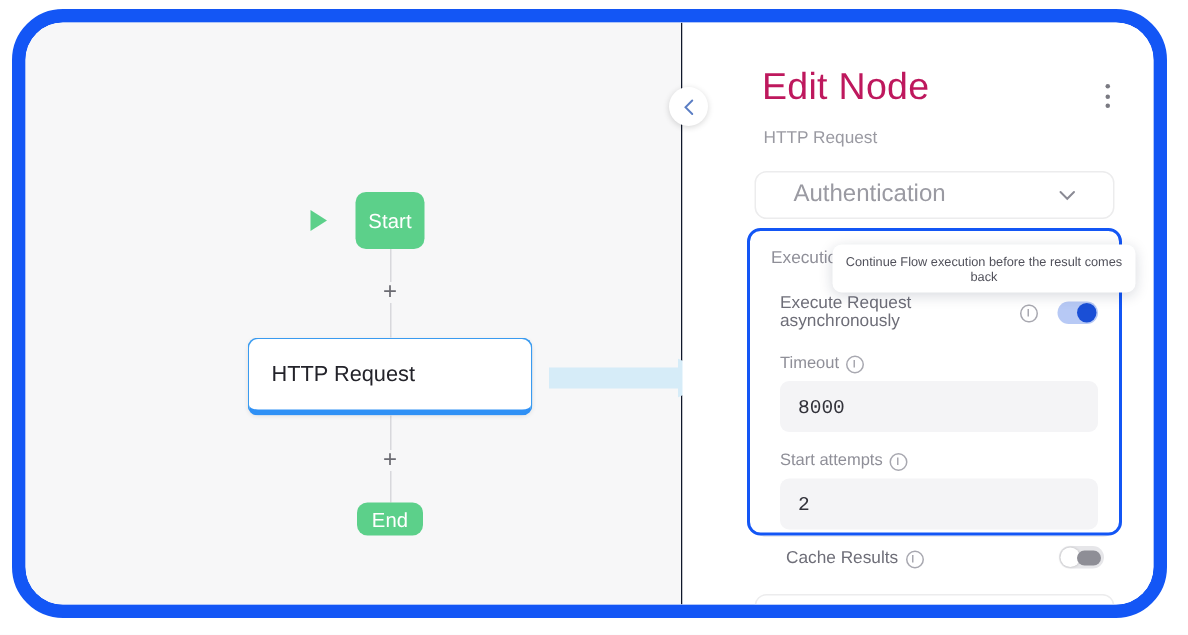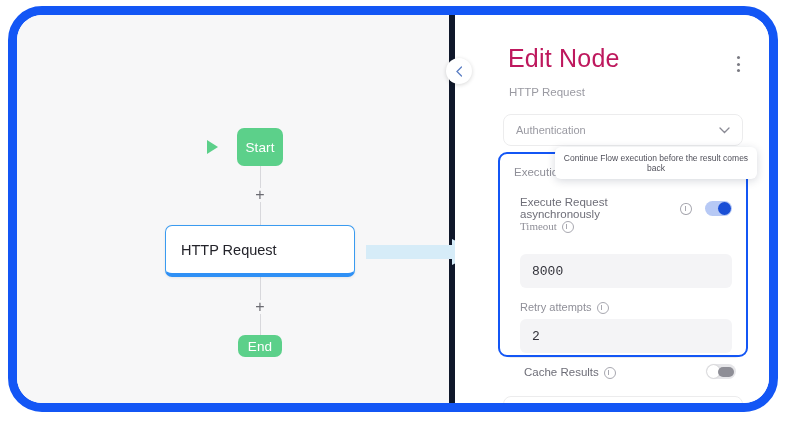--- a/index.html
+++ b/index.html
@@ -36,21 +36,21 @@
   }
 
   
   #flow-canvas {
     position: absolute;
     left: 0;
     top: 0;
     width: 438px;
     height: 100%;
     background: #f7f7f8;
-    border-right: 6px solid #0f172a;
+    border-right: 1px solid #0f172a;
     box-sizing: border-box;
   }
 
   .vline {
     position: absolute;
     width: 1px;
     background: #d8d8dc;
   }
 
   .node-start, .node-end {
@@ -180,22 +180,22 @@
   .field-card {
     position: absolute;
     background: #ffffff;
     border: 1px solid #ececed;
     border-radius: 8px;
     box-sizing: border-box;
   }
   #auth-select {
     left: 48px; top: 99px; width: 240px; height: 32px;
     display: flex; align-items: center;
-    padding: 0 12px;
-    font-size: 11px; color: #9a9aa2;
+    padding: 0 25px;
+    font-size: 16px; color: #9a9aa2;
     justify-content: space-between;
   }
 
   
   #execution-group {
     position: absolute;
     left: 481px;
     top: 137px;
     width: 250px;
     height: 205px;
@@ -289,21 +289,21 @@
     box-sizing: border-box;
     font-size: 13px;
     color: #32323a;
     font-family: Liberation Mono, monospace;
   }
 
   
   #tooltip {
     position: absolute;
     left: 538px;
-    top: 132px;
+    top: 148px;
     width: 202px;
     height: 32px;
     background: #ffffff;
     border-radius: 6px;
     box-shadow: 0 2px 9px rgba(20,30,60,.17);
     display: flex;
     align-items: center;
     justify-content: center;
     font-size: 8.5px;
     color: #50505a;
@@ -403,30 +403,30 @@
     <div class="opt-row" style="top:42px;">
       <span class="opt-label">
         <span>Execute Request asynchronously</span>
         <span class="info-icon"></span>
       </span>
       <span class="toggle on">
         <span class="knob"></span>
       </span>
     </div>
 
-    <div class="sub-label" style="top:66px;font-family:Liberation Serif, serif;">
+    <div class="sub-label" style="top:82px;">
       <span>Timeout</span>
       <span class="info-icon"></span>
     </div>
     <div class="value-input" style="top:100px;">
       <span>8000</span>
     </div>
 
     <div class="sub-label" style="top:147px;">
-      <span>Retry attempts</span>
+      <span>Start attempts</span>
       <span class="info-icon"></span>
     </div>
     <div class="value-input" style="top:165px;">
       <span>2</span>
     </div>
   </div>
 
   <div id="tooltip">Continue Flow execution before the result comes back</div>
 
  </div>

